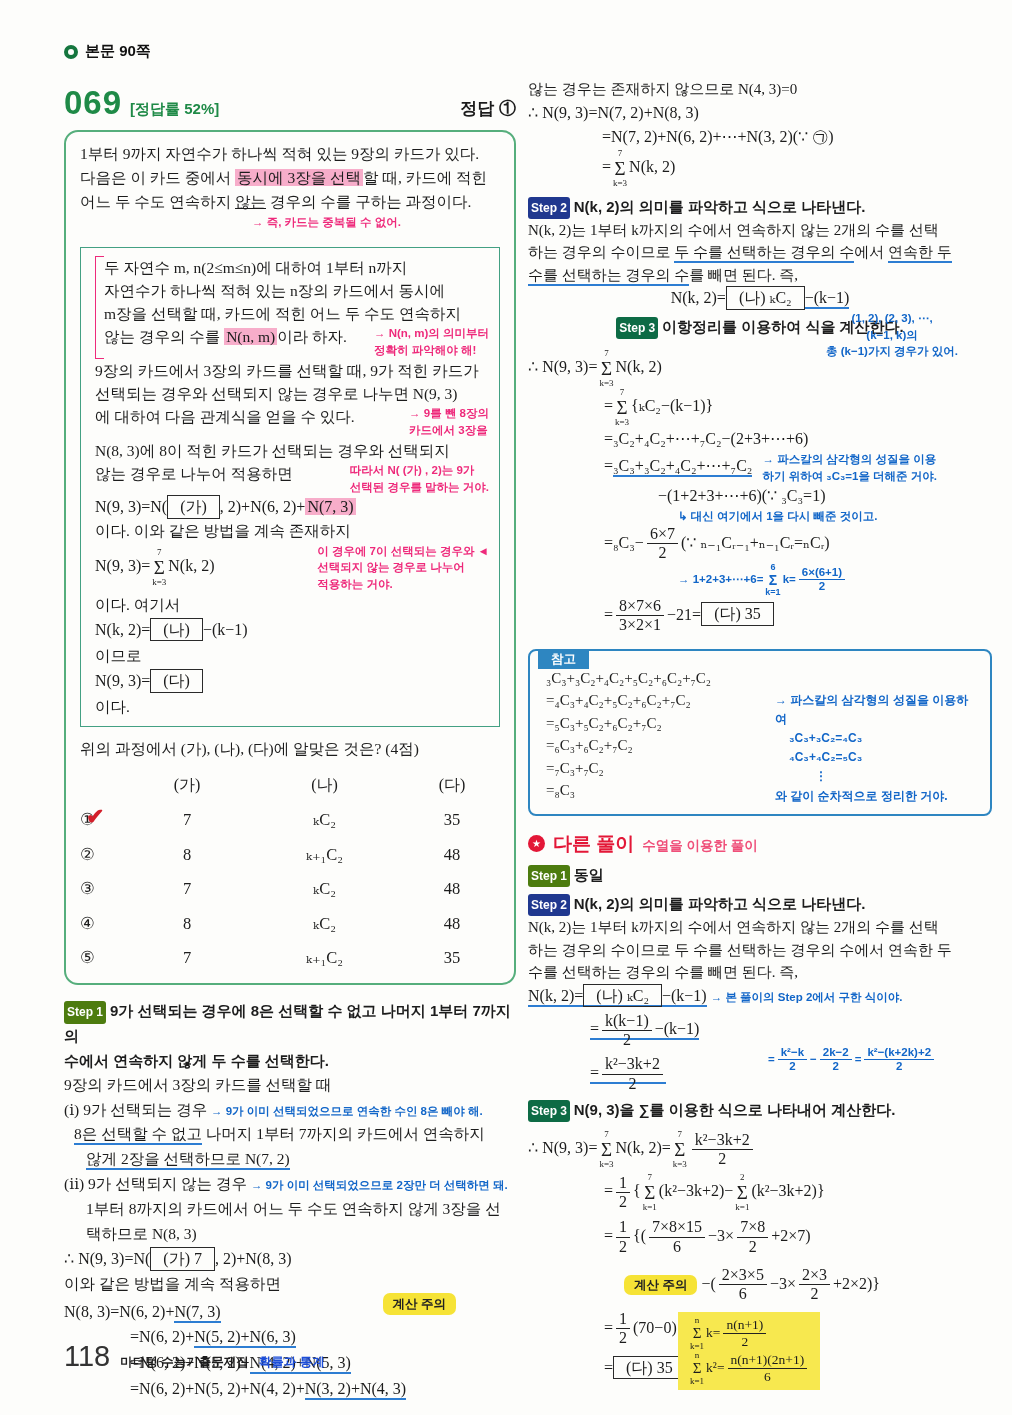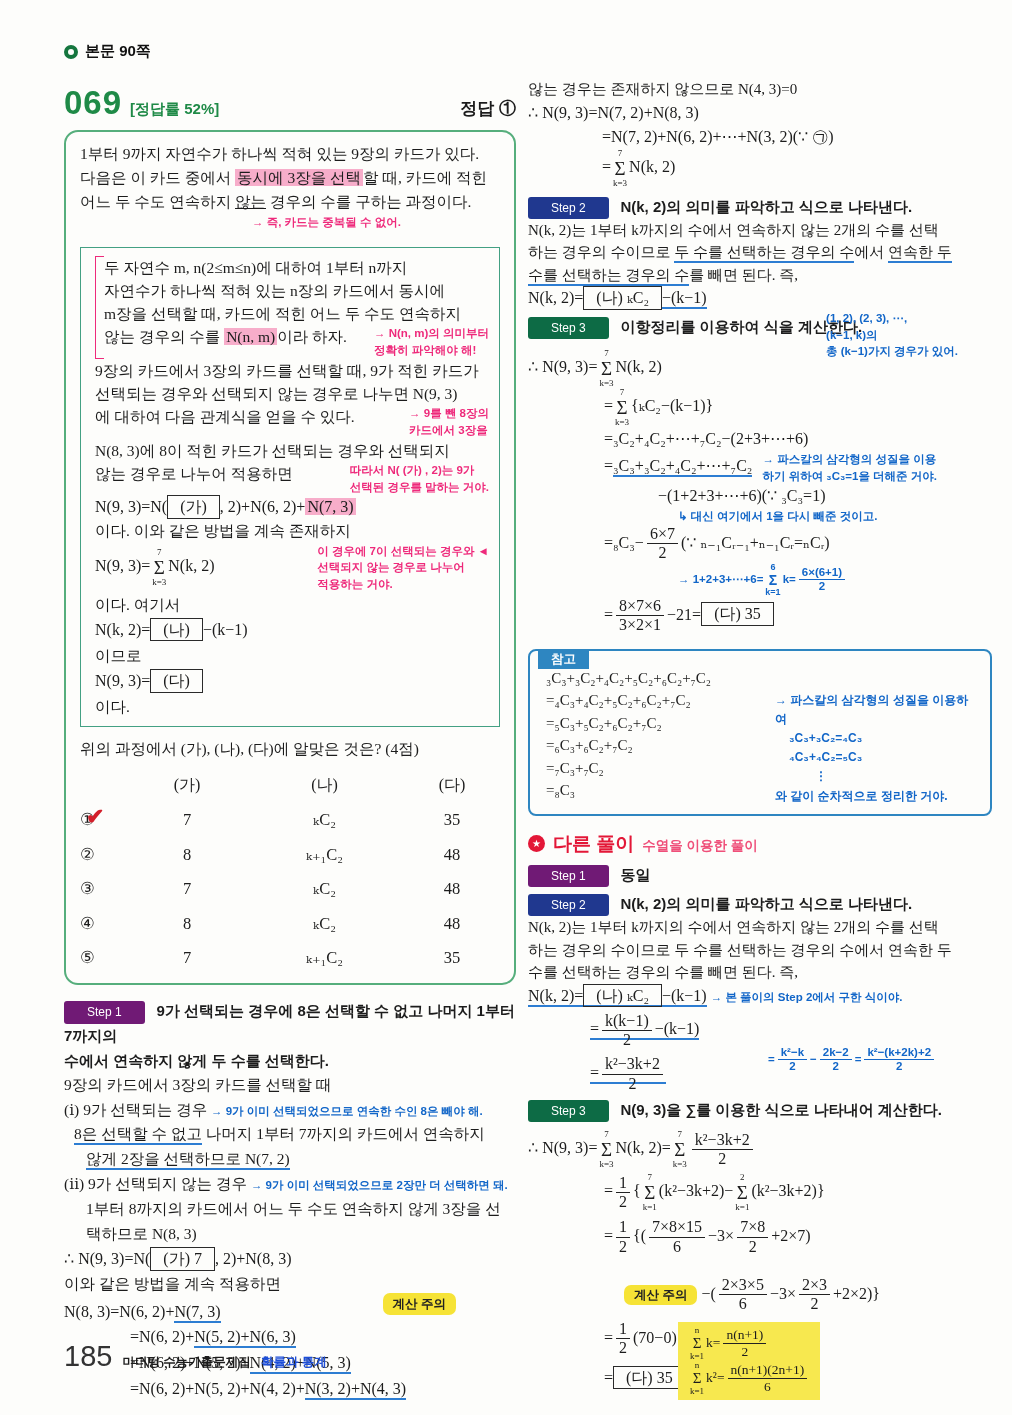--- a/index.html
+++ b/index.html
@@ -29,23 +29,23 @@
   .bx{display:inline-block;border:1.5px solid #2a2a2a;padding:0 12px;line-height:1.35;background:transparent;}
   .pnote{color:#ee2a7b;font-family:"Liberation Sans",sans-serif;font-weight:bold;font-size:11.5px;line-height:1.45;}
   .bnote{color:#1266c8;font-family:"Liberation Sans",sans-serif;font-weight:bold;font-size:11.5px;line-height:1.45;}
   .eq{font-size:16px;}
   .sum{display:inline-flex;flex-direction:column;align-items:center;line-height:1;vertical-align:middle;margin:0 2px;}
   .sum .t,.sum .b{font-size:9px;}
   .sum .s{font-size:19px;margin:1px 0;}
   .frac{display:inline-block;vertical-align:middle;text-align:center;line-height:1.15;margin:0 3px;}
   .frac .n{display:block;padding:0 3px;}
   .frac .d{display:block;border-top:1.3px solid #222;padding:0 3px;}
-  .step{display:inline-block;color:#fff;font-family:"Liberation Sans",sans-serif;font-weight:normal;
-        font-size:12px;padding:2px 23px;border-radius:3px;margin-right:8px;}
-  .step.red{background:#701a75;} .step.navy{background:#20388f;} .step.green{background:#0d6b45;}
+  .step{display:inline-block;color:#fff;font-family:"Liberation Sans",sans-serif;font-weight:bold;
+        font-size:12px;padding:2px 3px;border-radius:3px;}
+  .step.red{background:#4d7c0f;} .step.navy{background:#20388f;} .step.green{background:#0d6b45;}
   .btitle{font-family:"Liberation Sans",sans-serif;font-weight:bold;font-size:15px;}
   
   .chead{display:grid;grid-template-columns:52px 110px 165px 90px;margin-top:12px;font-size:16px;}
   .crow{display:grid;grid-template-columns:52px 110px 165px 90px;margin-top:9px;font-size:16.5px;}
   .cc{text-align:center;} .cno{position:relative;}
   .chk{position:absolute;left:6px;top:-7px;color:#d31f2a;font-size:22px;font-weight:bold;}
   
   .s1{margin-top:14px;font-size:15.5px;line-height:1.6;}
   .chain{position:relative;margin-top:2px;}
   .ind{margin-left:66px;}
@@ -251,21 +251,21 @@
       <span class="step navy">Step 2</span>
       <span class="btitle">N(k, 2)의 의미를 파악하고 식으로 나타낸다.</span>
     </div>
     <div>N(k, 2)는 1부터 k까지의 수에서 연속하지 않는 2개의 수를 선택</div>
     <div>
       <span>하는 경우의 수이므로 </span><span class="bu">두 수를 선택하는 경우의 수</span><span>에서 </span><span class="bu">연속한 두</span>
     </div>
     <div>
       <span class="bu">수를 선택하는 경우의 수</span><span>를 빼면 된다. 즉,</span>
     </div>
-    <div style="position:relative;">
+    <div style="position:relative;text-align:center;">
       <div class="eq">
         <span>N(k, 2)=</span><span class="bx bu">(나) ₖC₂</span><span class="bu">−(k−1)</span>
       </div>
       <div class="bnote" style="position:absolute;right:34px;top:24px;">
         <span>(1, 2), (2, 3), ⋯,</span><br>
         <span>(k−1, k)의</span><br>
         <span>총 (k−1)가지 경우가 있어.</span>
       </div>
       <div style="margin-top:6px;">
         <span class="step green">Step 3</span>
@@ -389,21 +389,21 @@
             <span class="b">k=1</span>
           </span><span>(k²−3k+2)−</span><span class="sum">
             <span class="t">2</span>
             <span class="s">Σ</span>
             <span class="b">k=1</span>
           </span><span>(k²−3k+2)}</span>
       </div>
       <div class="eq" style="margin-left:76px;margin-top:6px;">
         <span>=</span><span class="frac"><span class="n">1</span><span class="d">2</span></span><span>{(</span><span class="frac"><span class="n">7×8×15</span><span class="d">6</span></span><span>−3×</span><span class="frac"><span class="n">7×8</span><span class="d">2</span></span><span>+2×7)</span>
       </div>
-      <div class="eq" style="margin-left:96px;margin-top:20px;">
+      <div class="eq" style="margin-left:96px;margin-top:10px;">
         <span class="bub">계산 주의</span>
         <span>−(</span><span class="frac"><span class="n">2×3×5</span><span class="d">6</span></span><span>−3×</span><span class="frac"><span class="n">2×3</span><span class="d">2</span></span><span>+2×2)}</span>
       </div>
       <div style="position:relative;">
         <div class="eq" style="margin-left:76px;margin-top:6px;">
           <span>=</span><span class="frac"><span class="n">1</span><span class="d">2</span></span><span>(70−0)</span>
         </div>
         <div class="eq" style="margin-left:76px;margin-top:8px;">
           <span>=</span><span class="bx">(다) 35</span>
         </div>
@@ -417,18 +417,18 @@
                 <span class="t">n</span>
                 <span class="s" style="font-size:15px;">Σ</span>
                 <span class="b">k=1</span>
               </span><span>k²=</span><span class="frac"><span class="n">n(n+1)(2n+1)</span><span class="d">6</span></span></div>
         </div>
       </div>
     </div>
   </div>
 
   <div class="footer">
-    <span class="fno">185</span>
+    <span class="fno">118</span>
     <span class="fbook">마더텅 수능기출문제집</span>
     <span class="fsub">확률과 통계</span>
   </div>
 
 </div>
 
 </body></html>

